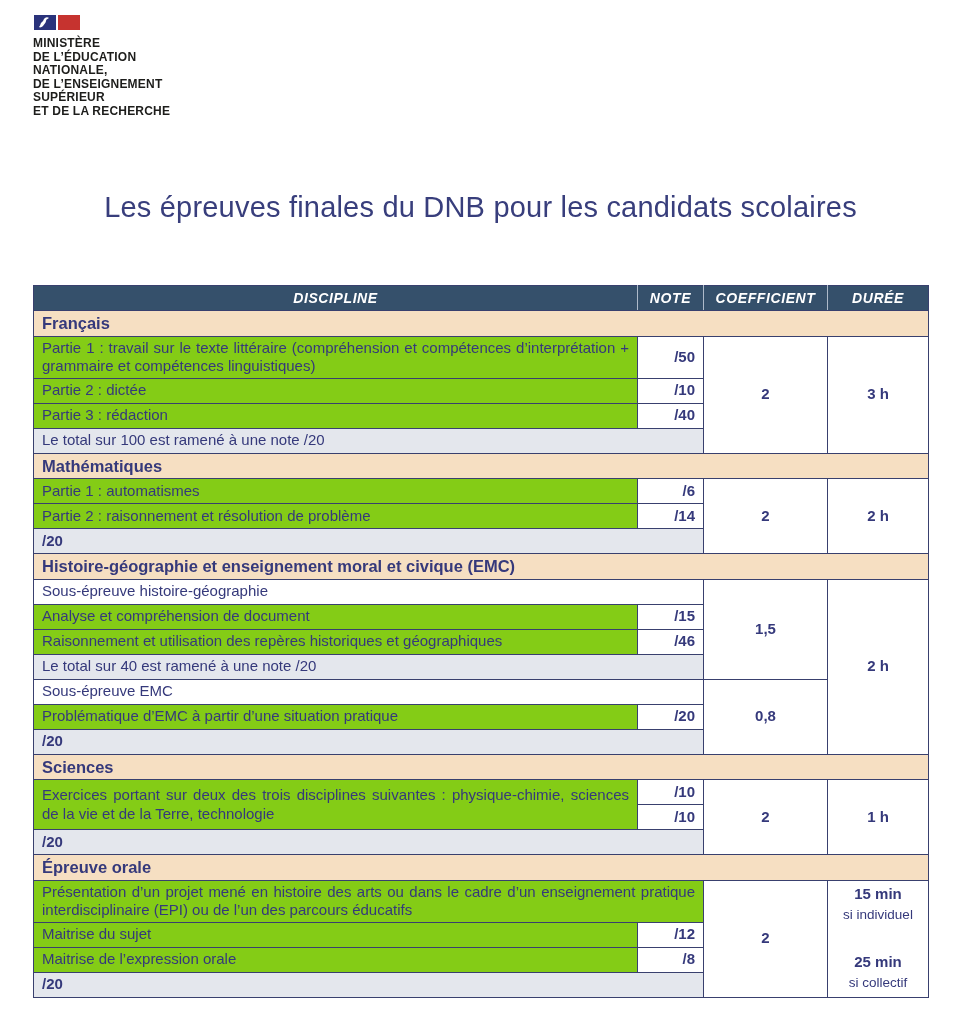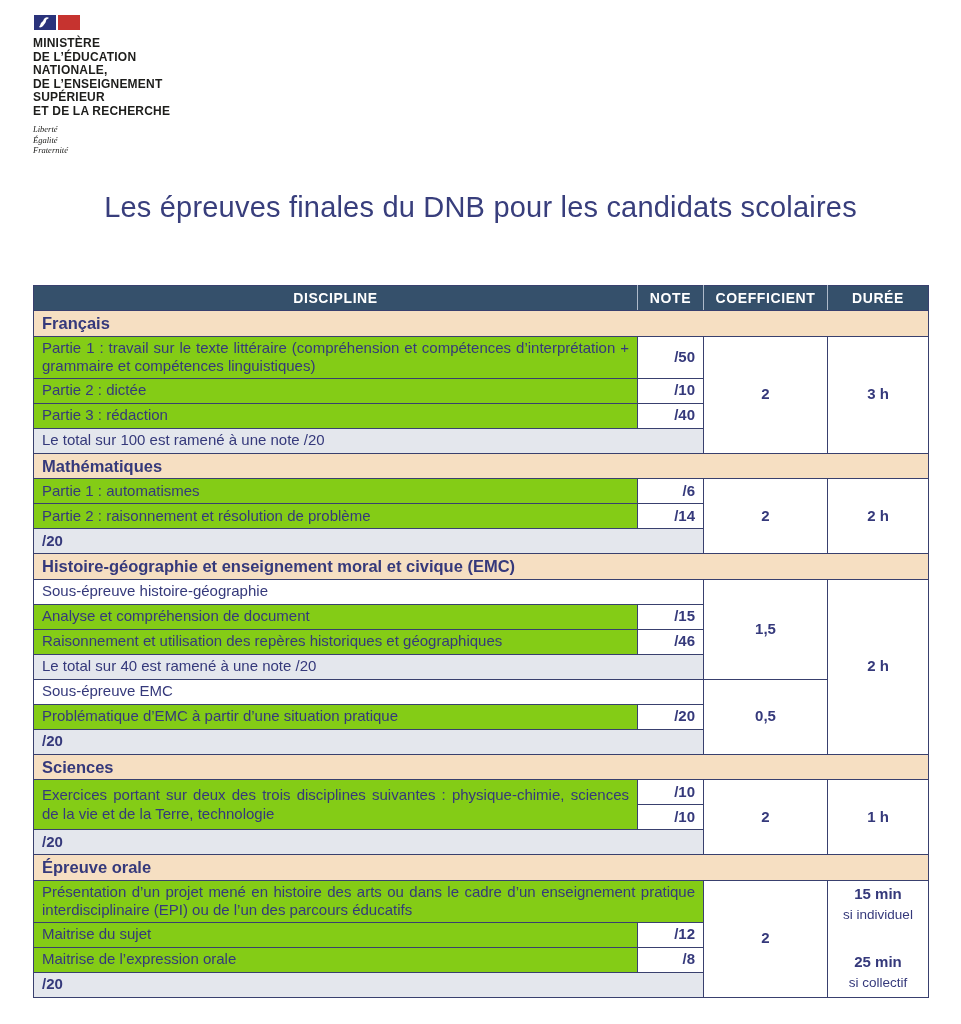--- a/index.html
+++ b/index.html
@@ -57,20 +57,21 @@
     line-height: 18.5px;
   }
   thead th {
     background: #35506b;
     color: #ffffff;
     font-size: 14px;
     font-weight: bold;
     letter-spacing: 0.6px;
     text-align: center;
     height: 26px;
+    font-style: italic;
   }
   thead th:not(:last-child) { border-right: 1px solid #aebaca; }
   tr.section td {
     background: #f6dfc2;
     font-weight: bold;
     font-size: 16.5px;
     padding: 3px 8px;
   }
   td.disc { text-align: left; font-weight: normal; background: #84cc16; }
   td.justify { text-align: justify; }
@@ -101,25 +102,20 @@
     <span class="flag-red"></span>
   </div>
   <div class="ministry">
     <span>MINISTÈRE</span>
     <span>DE L’ÉDUCATION</span>
     <span>NATIONALE,</span>
     <span>DE L’ENSEIGNEMENT</span>
     <span>SUPÉRIEUR</span>
     <span>ET DE LA RECHERCHE</span>
   </div>
-  <div class="motto">
-    <span>Liberté</span>
-    <span>Égalité</span>
-    <span>Fraternité</span>
-  </div>
 </div>
 
 <div class="page-title">Les épreuves finales du DNB pour les candidats scolaires</div>
 
 <table class="dnb">
   <colgroup>
     <col style="width:604px">
       <col style="width:66px">
       <col style="width:124px">
       <col style="width:101px">
@@ -186,21 +182,21 @@
     </tr>
     <tr>
       <td class="disc">Raisonnement et utilisation des repères historiques et géographiques</td>
       <td class="note">/46</td>
     </tr>
     <tr>
       <td class="total" colspan="2">Le total sur 40 est ramené à une note /20</td>
     </tr>
     <tr>
       <td class="subhead" colspan="2">Sous-épreuve EMC</td>
-      <td class="coef" rowspan="3">0,5</td>
+      <td class="coef" rowspan="3">0,8</td>
     </tr>
     <tr>
       <td class="disc">Problématique d’EMC à partir d’une situation pratique</td>
       <td class="note">/20</td>
     </tr>
     <tr>
       <td class="total bold" colspan="2">/20</td>
     </tr>
 
     <tr class="section">

